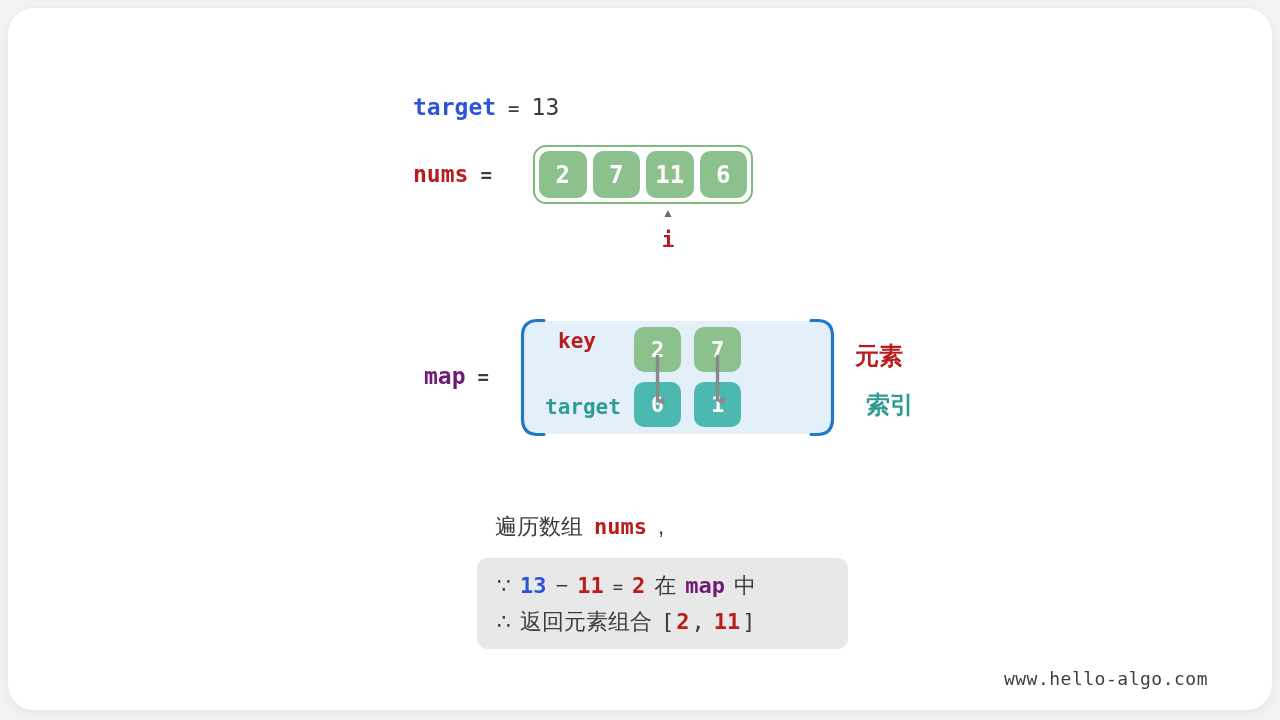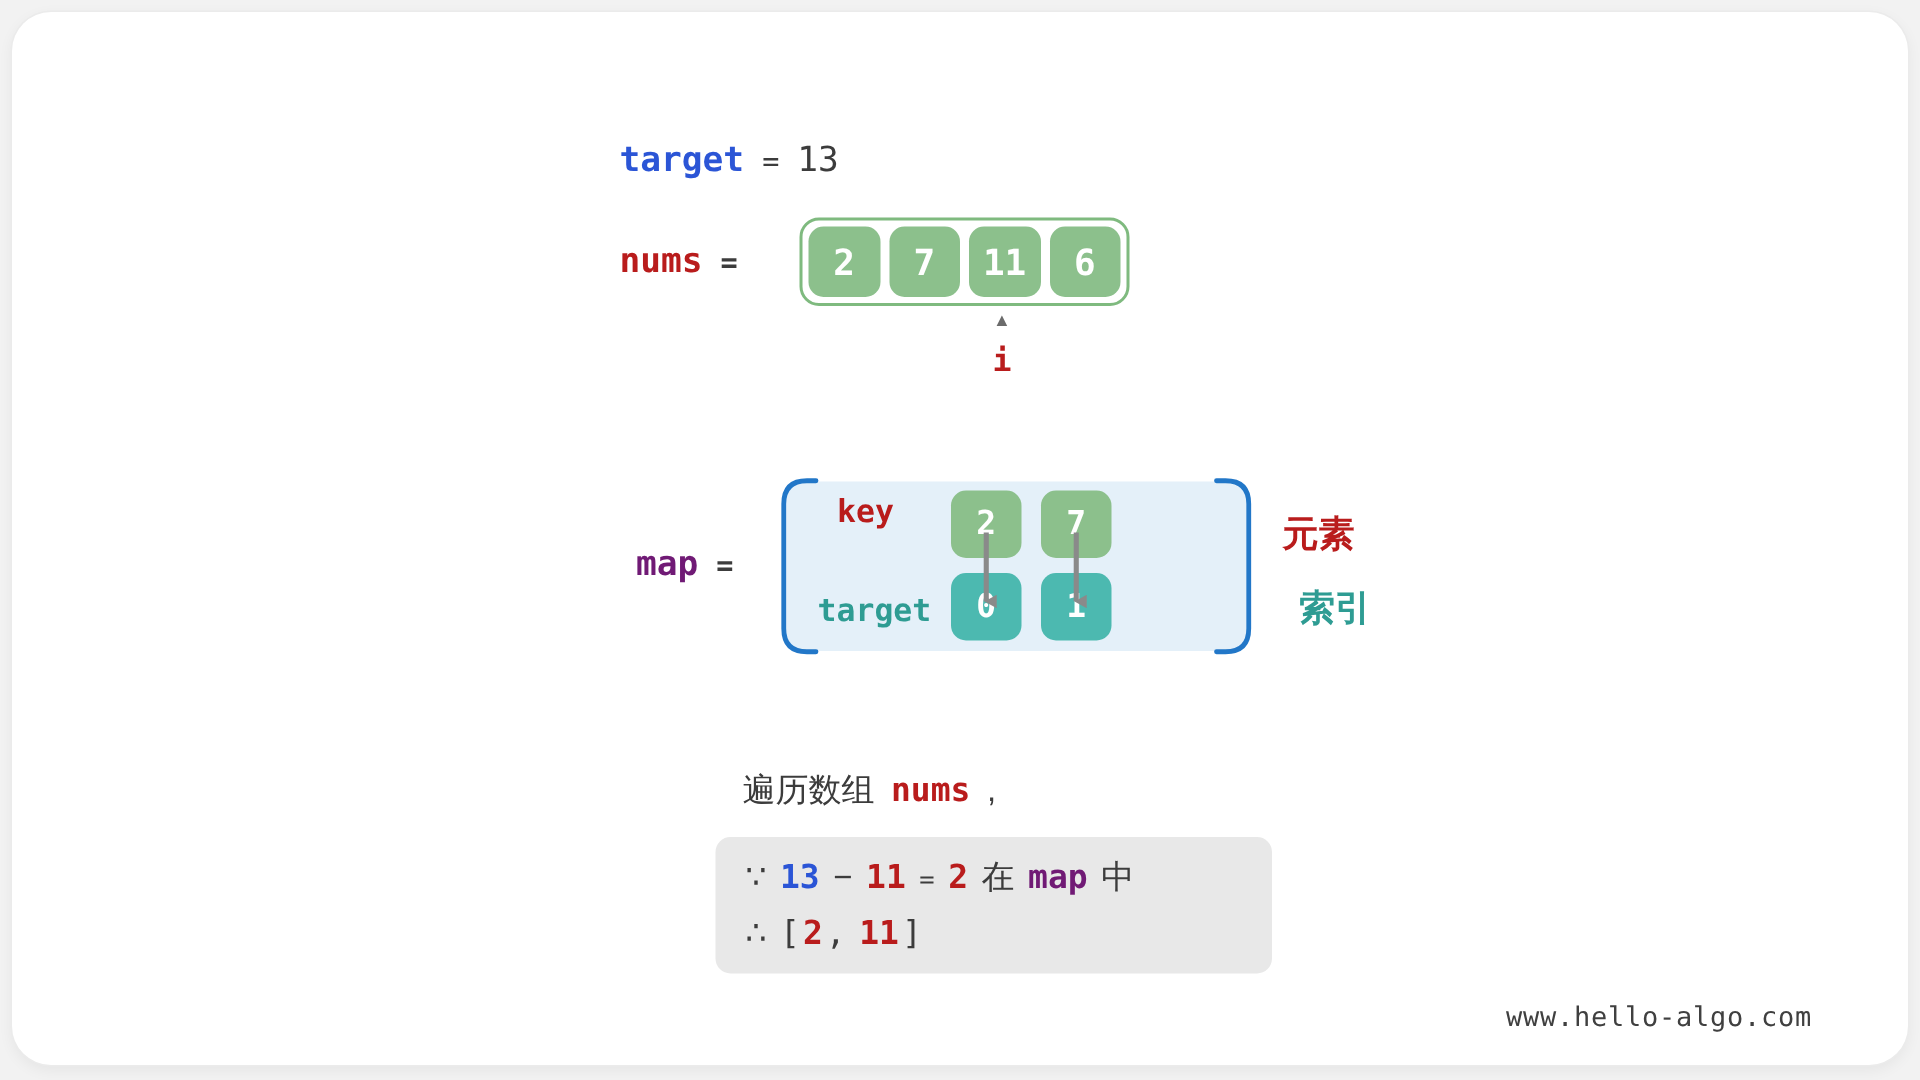--- a/index.html
+++ b/index.html
@@ -154,20 +154,21 @@
       <span class="c-dark">−</span>
       <span class="code-kw c-green">11</span>
       <span class="mono c-dark eq">=</span>
       <span class="code-kw c-green">2</span>
       <span class="c-dark">在</span>
       <span class="code-kw c-azure">map</span>
       <span class="c-dark">中</span>
     </div>
     <div class="note-line">
       <span class="c-dark">∴</span>
+      <span class="c-dark">返回元素组合</span>
       <span class="mono c-dark snug-r">[</span>
       <span class="code-kw c-green">2</span>
       <span class="mono c-dark snug-l">,</span>
       <span class="code-kw c-green">11</span>
       <span class="mono c-dark snug-l">]</span>
     </div>
   </div>
 
   <div class="abs watermark mono">www.hello-algo.com</div>
 </div>

